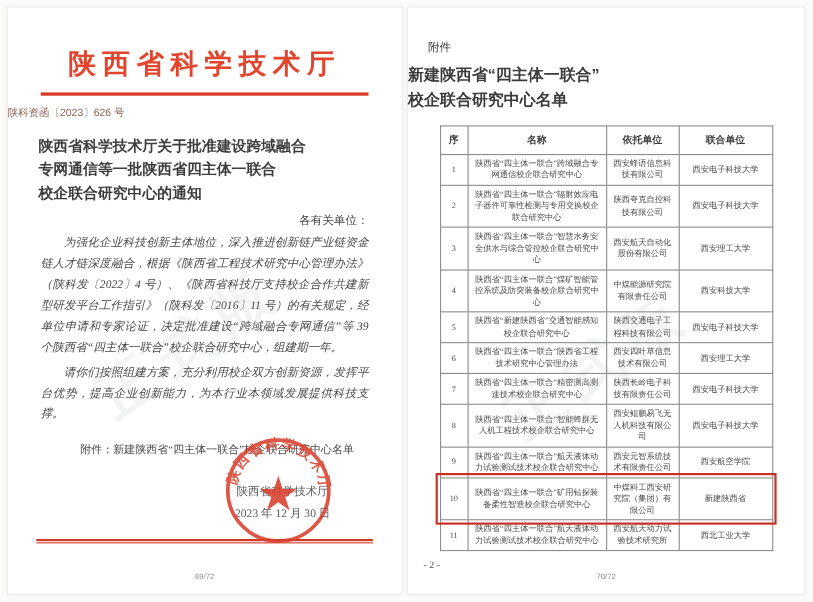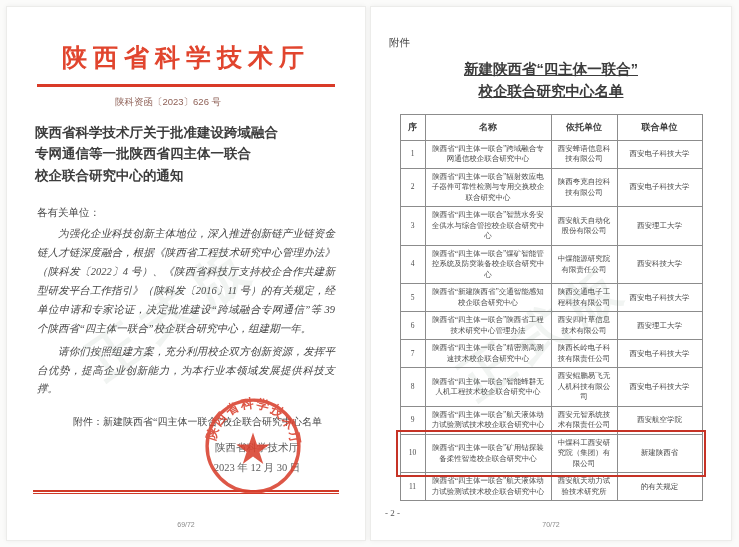--- a/index.html
+++ b/index.html
@@ -8,45 +8,45 @@
   .canvas { position:relative; width:739px; height:547px; background:#fbfbfa; }
   .page { position:absolute; top:6px; height:535px; background:#ffffff;
           border:1px solid #ececea; box-shadow:0 0 5px rgba(0,0,0,0.06); }
   .page-left  { left:6px;  width:360px; }
   .page-right { left:370px; width:362px; }
 
   
   .agency { margin-top:34px; text-align:center; color:#e1452e; font-size:25px;
             font-weight:bold; letter-spacing:6px; white-space:nowrap; }
   .redline { margin:10px 30px 0 30px; height:2.5px; background:#d93a28; }
-  .doc-no { margin:9px 36px 0 0; text-align:center; font-size:9.5px; color:#8f6157;
+  .doc-no { margin:9px 36px 0 0; text-align:left; font-size:9.5px; color:#8f6157;
             font-family:"Liberation Sans","DejaVu Sans",sans-serif; }
   .doc-title { margin:13px 28px 0 28px; text-align:left; font-size:13.5px;
                font-weight:700; color:#3d3d3d; line-height:1.6;
                font-family:"Liberation Sans","DejaVu Sans",sans-serif; }
-  .salutation { margin:20px 30px 0 30px; font-size:10.5px; color:#474747; }
+  .salutation { margin:8px 30px 0 30px; font-size:10.5px; color:#474747;text-align:right; }
   .para { margin:5px 30px 0 30px; font-size:10.5px; color:#474747; line-height:1.8;
           text-align:justify; text-indent:2em;font-style:italic; }
   .attachment { margin:14px 30px 0 30px; font-size:10px; color:#474747; line-height:1.8;
                 padding-left:6.9em; text-indent:-3.3em; }
   .sign-block { position:absolute; left:175px; top:431px; width:150px; text-align:center;
                 font-size:10.5px; color:#5a5a5a; line-height:1.9; z-index:1; }
   .seal { position:absolute; left:195px; top:388px; width:102px; height:102px;
           z-index:2; opacity:0.88; }
   .bottom-redline { position:absolute; left:26px; right:26px; top:483px; height:4px;
                     border-top:2px solid #d03a28; border-bottom:1px solid #d03a28; }
   .page-num { position:absolute; top:514px; left:0; width:100%; text-align:center;
               font-size:7px; color:#8a8a8a;
               font-family:"Liberation Sans","DejaVu Sans",sans-serif; }
 
   
   .att-label { margin:29px 0 0 18px; font-size:10.5px; color:#3f3f3f; }
-  .r-title { margin:8px 0 0 0; text-align:center; font-size:14.5px; font-weight:700;
+  .r-title { margin:8px 0 0 0; text-align:left; font-size:14.5px; font-weight:700;
              color:#3c3c3c; line-height:1.55;
-             font-family:"Liberation Sans","DejaVu Sans",sans-serif;text-decoration:underline; }
+             font-family:"Liberation Sans","DejaVu Sans",sans-serif; }
   table.centers { margin:11px auto 0 auto; width:302px; border-collapse:collapse;
                   table-layout:fixed; }
   table.centers th { border:1px solid #8c8c8c; font-size:9px; font-weight:700;
                      color:#3e3e3e; padding:6px 2px; text-align:center; }
   table.centers td { border:1px solid #8c8c8c; font-size:7.5px; color:#4a4a4a;
                      padding:3px 3px; text-align:center; line-height:1.4; }
   tr.highlight { outline:2px solid #c63326; outline-offset:2px; }
   .dash-num { margin:7px 0 0 14px; font-size:9px; color:#555; }
 
   
@@ -181,21 +181,21 @@
           <tr class="highlight">
     <td>10</td>
     <td>陕西省“四主体一联合”矿用钻探装备柔性智造校企联合研究中心</td>
     <td>中煤科工西安研究院（集团）有限公司</td>
     <td>新建陕西省</td>
   </tr>
           <tr>
     <td>11</td>
     <td>陕西省“四主体一联合”航天液体动力试验测试技术校企联合研究中心</td>
     <td>西安航天动力试验技术研究所</td>
-    <td>的有关规定</td>
+    <td>西北工业大学</td>
   </tr>
         </tbody>
     </table>
 
     <div class="dash-num">- 2 -</div>
     <div class="page-num">70/72</div>
   </div>
 </div>
 
 </body></html>

